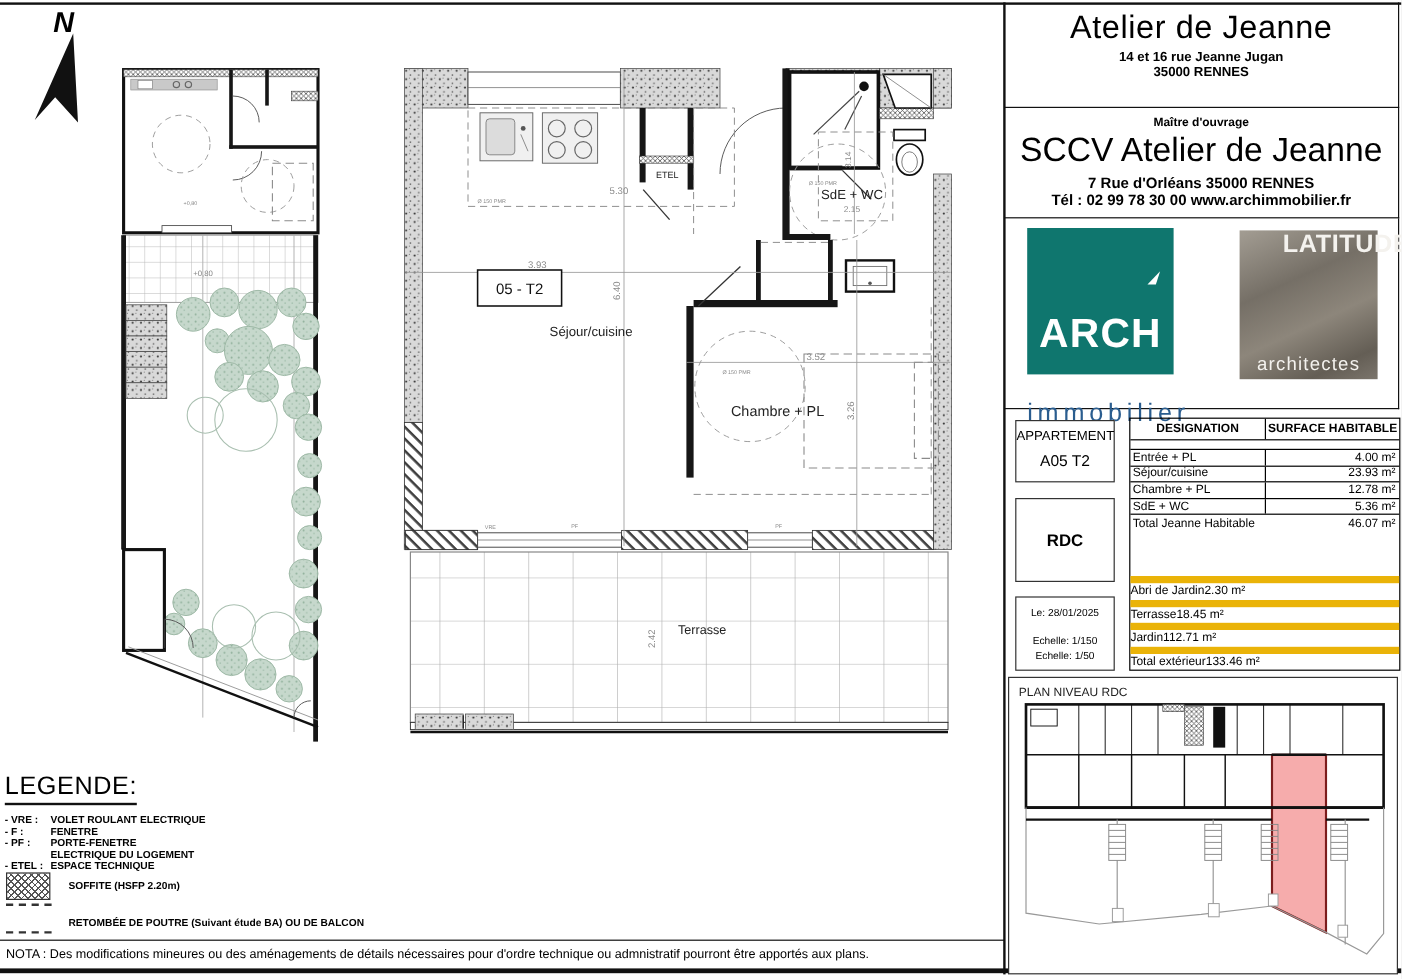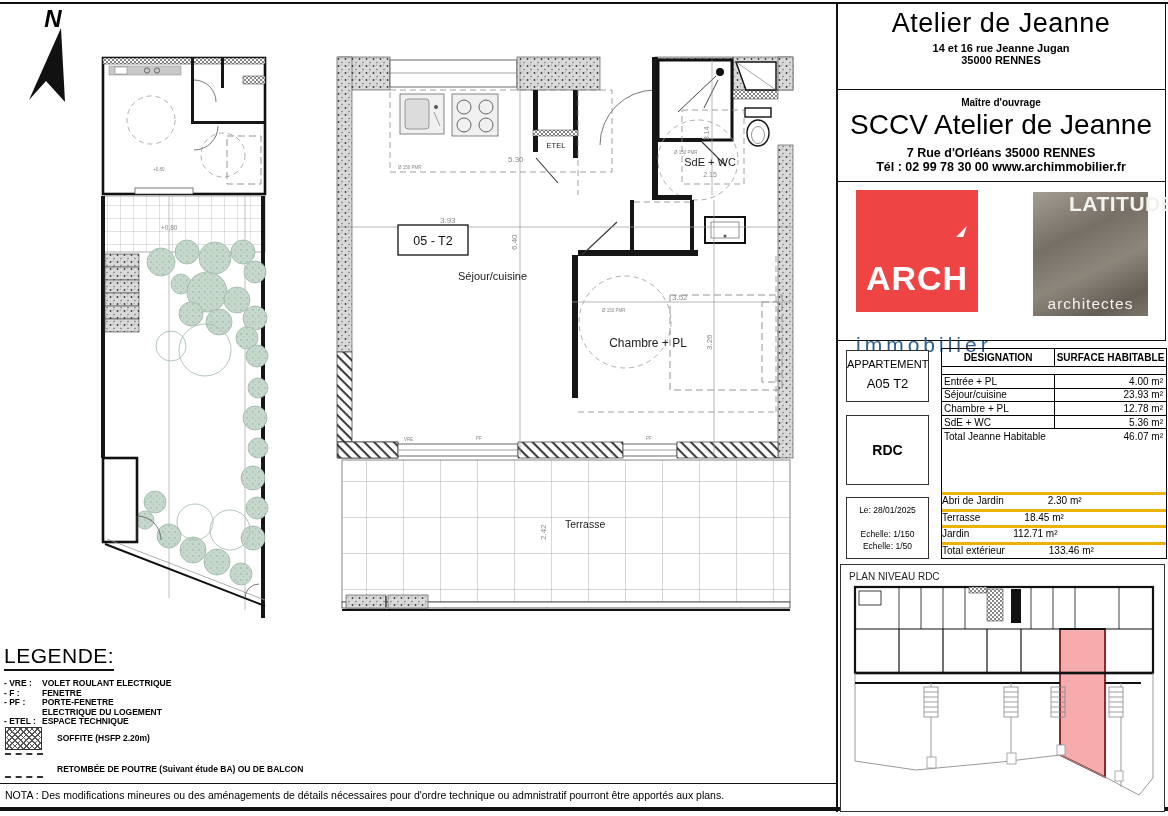--- a/index.html
+++ b/index.html
@@ -8,21 +8,21 @@
   
   .tb{position:absolute;left:837px;width:329px;text-align:center;border-bottom:1.5px solid #111;border-right:1px solid #111;box-sizing:border-box;}
   .tb1{top:2px;height:88px;}
   .tb2{top:90px;height:92px;}
   .tb3{top:182px;height:159px;}
   .tb-title{font-size:27px;margin-top:6px;letter-spacing:.5px;}
   .tb-addr{font-size:11px;font-weight:bold;margin-top:3px;}
   .tb-h{font-size:10px;font-weight:bold;margin-top:7px;}
   .tb-owner{font-size:28px;margin-top:1px;}
   .tb-oaddr{font-size:12.5px;font-weight:bold;margin-top:5px;}
-  .arch-logo{position:absolute;left:856px;top:190px;width:122px;height:122px;background:#ef4444;}
+  .arch-logo{position:absolute;left:856px;top:190px;width:122px;height:122px;background:#0f766e;}
   .arch-name{position:absolute;left:0;right:0;bottom:14px;color:#fff;font-size:34px;font-weight:bold;letter-spacing:1px;text-align:center;}
   .arch-acc{position:absolute;right:13px;top:36px;width:0;height:0;border-left:7px solid transparent;border-bottom:11px solid #fff;transform:skewX(-18deg);}
   .arch-sub{position:absolute;left:856px;top:333px;width:122px;text-align:center;color:#2a5d8f;font-size:21px;letter-spacing:4px;}
   .lat-logo{position:absolute;left:1033px;top:192px;width:115px;height:124px;background:linear-gradient(155deg,#a39d93 0%,#756f66 35%,#8d867b 60%,#645e55 85%,#7b756c 100%);}
   .lat-name{position:absolute;left:0;right:0;top:0;color:#f4f2ee;font-size:21px;font-weight:bold;text-align:center;letter-spacing:.5px;padding-left:36px;}
   .lat-sub{position:absolute;left:0;right:0;bottom:3px;color:#f4f2ee;font-size:15.5px;text-align:center;letter-spacing:1px;}
   .ibox{position:absolute;left:846px;width:83px;border:1px solid #333;box-sizing:border-box;text-align:center;background:#fff;}
   .ibox-app{top:350px;height:52px;}
   .ibox-app .l1{font-size:11px;margin-top:7px;}
   .ibox-app .l2{font-size:13px;margin-top:6px;}
@@ -38,21 +38,21 @@
   .tbl .c1{width:113px;border-right:1px solid #000;box-sizing:border-box;}
   .tbl .c2{flex:1;}
   .tbl .gap{height:7px;border-bottom:1px solid #000;}
   .tbl .row{display:flex;height:12.6px;border-bottom:1px solid #000;align-items:center;}
   .tbl .row .lab{width:113px;border-right:1px solid #000;box-sizing:border-box;padding-left:2px;height:100%;display:flex;align-items:center;}
   .tbl .row .val{flex:1;text-align:right;padding-right:3px;}
   .tbl .rowT{display:flex;height:13.5px;align-items:center;}
   .tbl .rowT .lab2{width:113px;padding-left:2px;}
   .tbl .rowT .val{flex:1;text-align:right;padding-right:3px;}
   .tbl .sp{flex:1;}
-  .tbl .rowE{display:flex;height:13.5px;border-top:3px solid #eab308;gap:44px;}
+  .tbl .rowE{display:flex;height:13.5px;border-top:6px solid #eab308;align-items:center;}
   .sitebox{position:absolute;left:840px;top:564px;width:325px;height:248px;border:1px solid #333;box-sizing:border-box;background:#fff;}
   
   .legend{position:absolute;left:4px;top:644px;width:720px;font-size:8.5px;}
   .leg-h{font-size:21px;letter-spacing:.5px;display:inline-block;border-bottom:2px solid #111;padding-bottom:1px;}
   .leg-items{margin-top:8px;font-weight:bold;}
   .leg-row{display:flex;line-height:9.6px;}
   .leg-abbr{width:38px;}
   .swatch{position:absolute;left:1px;top:83px;width:35px;height:21px;border:1px solid #333;background:
     repeating-linear-gradient(45deg,#555 0 1px,transparent 1px 4px),
     repeating-linear-gradient(-45deg,#555 0 1px,transparent 1px 4px),#fff;}

